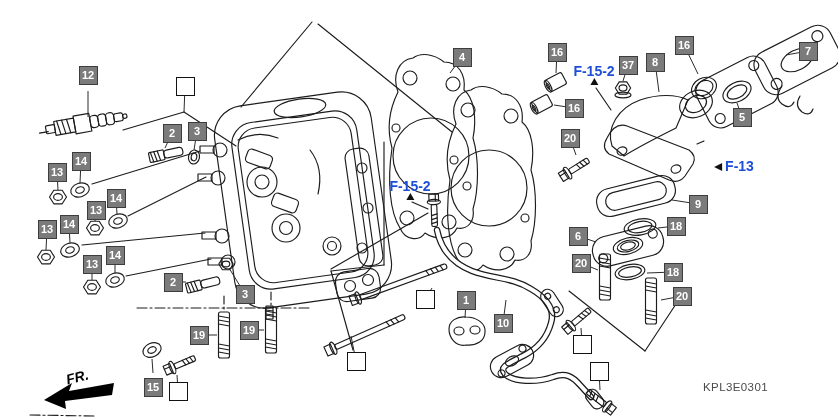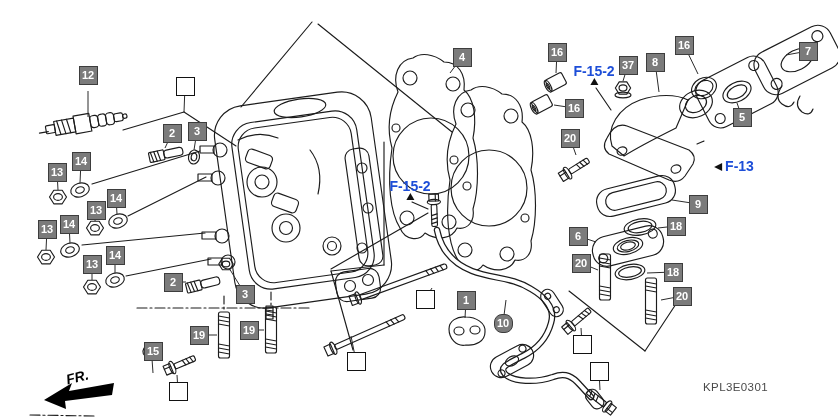--- a/index.html
+++ b/index.html
@@ -342,40 +342,40 @@
       <div class="callout" style="left: 106.5px; top: 188.5px;">14</div>
       <div class="callout" style="left: 86.5px; top: 200.5px;">13</div>
       <div class="callout" style="left: 59.5px; top: 214.5px;">14</div>
       <div class="callout" style="left: 37.5px; top: 219.5px;">13</div>
       <div class="callout" style="left: 105.5px; top: 245.5px;">14</div>
       <div class="callout" style="left: 82.5px; top: 254.5px;">13</div>
       <div class="callout" style="left: 163.5px; top: 272.5px;">2</div>
       <div class="callout" style="left: 235.5px; top: 284.5px;">3</div>
       <div class="callout" style="left: 189.5px; top: 325.5px;">19</div>
       <div class="callout" style="left: 239.5px; top: 320.5px;">19</div>
-      <div class="callout" style="left: 143.5px; top: 342px;">15</div>
+      <div class="callout" style="left: 143.5px; top: 378px;">15</div>
       <div class="callout blank" style="left: 168.5px; top: 381.5px;"></div>
       <div class="callout blank" style="left: 346.5px; top: 351.5px;"></div>
       <div class="callout" style="left: 452.5px; top: 47.5px;">4</div>
       <div class="callout" style="left: 547.5px; top: 42.5px;">16</div>
       <div class="callout" style="left: 564.5px; top: 98.5px;">16</div>
       <div class="callout" style="left: 618.5px; top: 55.5px;">37</div>
       <div class="callout" style="left: 645.5px; top: 52.5px;">8</div>
       <div class="callout" style="left: 674.5px; top: 35.5px;">16</div>
       <div class="callout" style="left: 798.5px; top: 41.5px;">7</div>
       <div class="callout" style="left: 560.5px; top: 128.5px;">20</div>
       <div class="callout" style="left: 732.5px; top: 107.5px;">5</div>
       <div class="callout" style="left: 688.5px; top: 194.5px;">9</div>
       <div class="callout" style="left: 666.5px; top: 216.5px;">18</div>
       <div class="callout" style="left: 568.5px; top: 226.5px;">6</div>
       <div class="callout" style="left: 571.5px; top: 253.5px;">20</div>
       <div class="callout" style="left: 663.5px; top: 262.5px;">18</div>
       <div class="callout" style="left: 672.5px; top: 286.5px;">20</div>
       <div class="callout" style="left: 456.5px; top: 290.5px;">1</div>
-      <div class="callout" style="left: 493.5px; top: 313.5px; border-radius: 8px;">10</div>
+      <div class="callout" style="left: 493.5px; top: 313.5px;">10</div>
       <div class="callout blank" style="left: 415.5px; top: 289.5px;"></div>
       <div class="callout blank" style="left: 572.5px; top: 334.5px;"></div>
       <div class="callout blank" style="left: 589.5px; top: 361.5px;"></div>
       <div class="ref" style="left: 594px; top: 71px;"><span>F-15-2</span><div class="tri"></div></div>
       <div class="ref" style="left: 410px; top: 186px;"><span>F-15-2</span><div class="tri"></div></div>
       <div class="ref" style="left: 734px; top: 138px; margin-top: 28px;"><span class="tri-left"></span><span>F-13</span></div>
     </div>
 
 <div class="fr">FR.</div>
 <div class="code">KPL3E0301</div>

